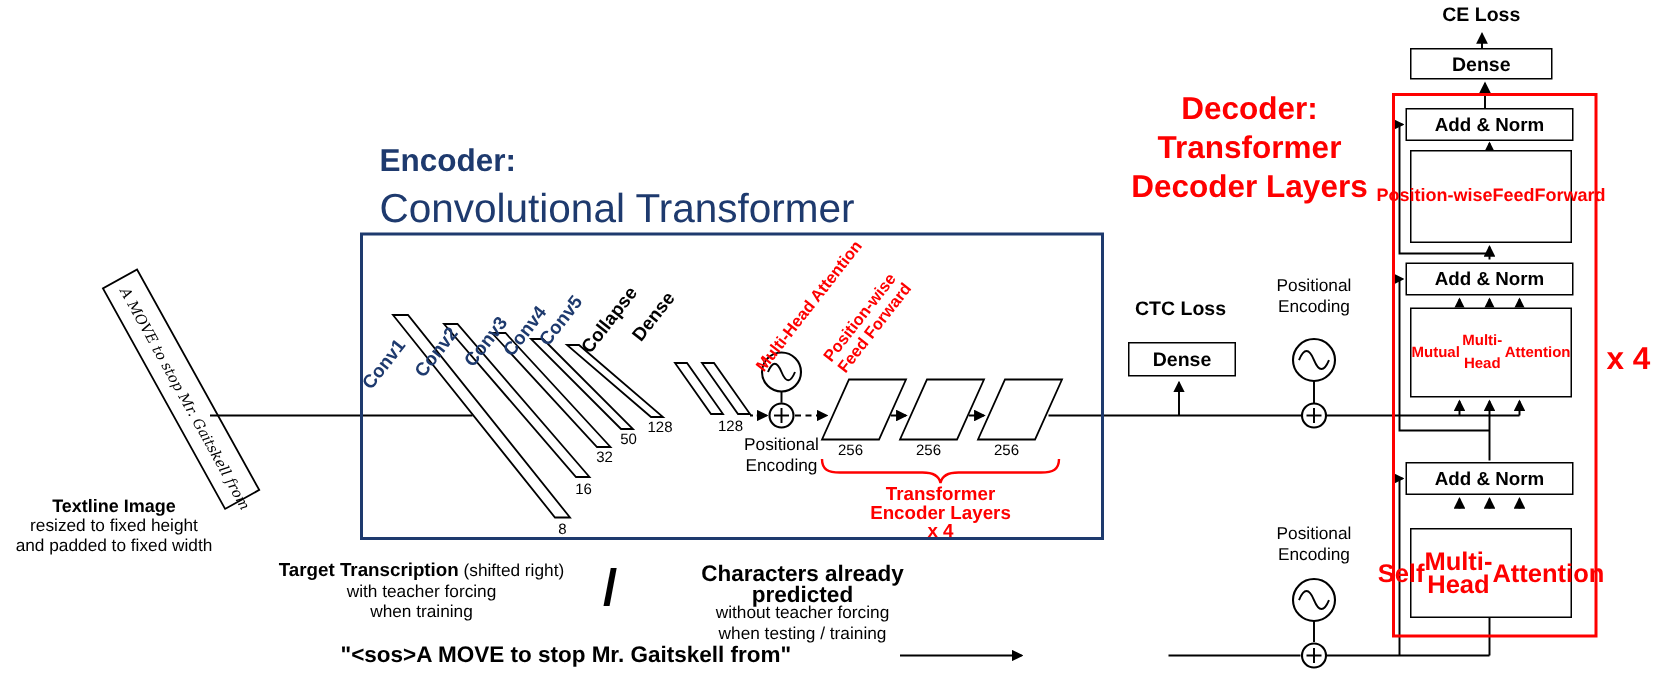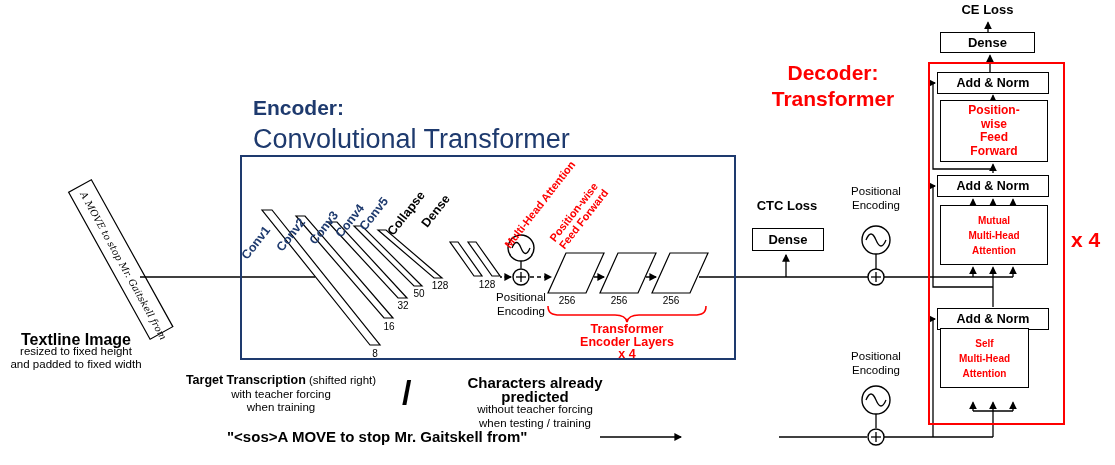--- a/index.html
+++ b/index.html
@@ -8,21 +8,21 @@
           font-family:"Liberation Sans",sans-serif;overflow:hidden;color:#000}
   #art{position:absolute;left:0;top:0;z-index:1}
   .lbl{position:absolute;z-index:3;white-space:nowrap;line-height:1.15}
   .c{text-align:center;white-space:normal}
   .b{font-weight:bold}
   .blue{color:#1e3a6e}
   .red{color:#fe0000}
   .box{position:absolute;z-index:2;background:#fff;border:1.5px solid #000;
        display:flex;align-items:center;justify-content:center;
        font-weight:bold;text-align:center}
-  .col{flex-direction:column}
+  .col{flex-direction:row}
   .rot{transform-origin:0 100%;transform:rotate(-52deg)}
   .frame{position:absolute;z-index:1;background:transparent}
   #encoder-frame{left:240px;top:155px;width:496px;height:205px;border:2px solid #1e3a6e}
   #decoder-frame{left:928px;top:62px;width:137px;height:363px;border:2px solid #fe0000}
 </style>
 </head>
 <body>
 
 <div id="canvas">
 
@@ -163,46 +163,47 @@
   <div class="lbl c" style="left:488px;top:290px;width:66px;font-size:11.5px;line-height:14px">Positional Encoding</div>
   <div class="lbl c" style="left:843px;top:184px;width:66px;font-size:11.5px;line-height:14px">Positional Encoding</div>
   <div class="lbl c" style="left:843px;top:349px;width:66px;font-size:11.5px;line-height:14px">Positional Encoding</div>
 
   <div class="lbl c b" style="left:750px;top:199px;width:74px;font-size:13px">CTC Loss</div>
   <div class="box" style="left:752px;top:228px;width:72px;height:23px;font-size:13px">Dense</div>
 
   <div class="lbl c b red" style="left:742px;top:60px;width:182px;font-size:21px;line-height:26px">
     <div>Decoder:</div>
     <div>Transformer</div>
+    <div>Decoder Layers</div>
   </div>
   <div class="lbl b red" style="left:1071px;top:228px;font-size:21px">x 4</div>
 
   <div class="lbl c b" style="left:940px;top:3px;width:95px;font-size:13px">CE Loss</div>
   <div class="box" style="left:940px;top:32px;width:95px;height:21px;font-size:13px">Dense</div>
   <div class="box" style="left:937px;top:72px;width:112px;height:22px;font-size:12.5px">Add &amp; Norm</div>
   <div class="box col red" style="left:940px;top:100px;width:108px;height:62px;font-size:12px;line-height:13.5px">
     <div>Position-</div>
     <div>wise</div>
     <div>Feed</div>
     <div>Forward</div>
   </div>
   <div class="box" style="left:937px;top:175px;width:112px;height:22px;font-size:12.5px">Add &amp; Norm</div>
   <div class="box col red" style="left:940px;top:205px;width:108px;height:60px;font-size:10px;line-height:15px">
     <div>Mutual</div>
     <div>Multi-Head</div>
     <div>Attention</div>
   </div>
   <div class="box" style="left:937px;top:308px;width:112px;height:22px;font-size:12.5px">Add &amp; Norm</div>
-  <div class="box col red" style="left:940px;top:328px;width:89px;height:60px;font-size:10px;line-height:15px">
+  <div class="box col red" style="left:940px;top:352px;width:108px;height:60px;font-size:17px;line-height:15px">
     <div>Self</div>
     <div>Multi-Head</div>
     <div>Attention</div>
   </div>
 
-  <div class="lbl c b" style="left:2px;top:331px;width:148px;font-size:16px">Textline Image</div>
+  <div class="lbl c b" style="left:2px;top:331px;width:148px;font-size:12px">Textline Image</div>
   <div class="lbl c" style="left:2px;top:345px;width:148px;font-size:11.5px">resized to fixed height</div>
   <div class="lbl c" style="left:2px;top:358px;width:148px;font-size:11.5px">and padded to fixed width</div>
 
   <div class="lbl c" style="left:158px;top:374px;width:246px;font-size:11.5px;line-height:13.5px">
     <div><span class="b" style="font-size:12.5px">Target Transcription</span><span> (shifted right)</span></div>
     <div>with teacher forcing</div>
     <div>when training</div>
   </div>
   <div class="lbl b" style="left:402px;top:373px;font-size:34px">/</div>
   <div class="lbl c" style="left:436px;top:376px;width:198px;font-size:11.5px;line-height:13.5px">

